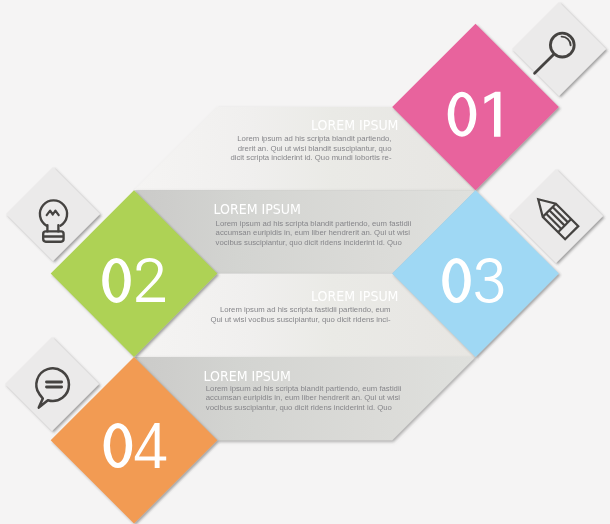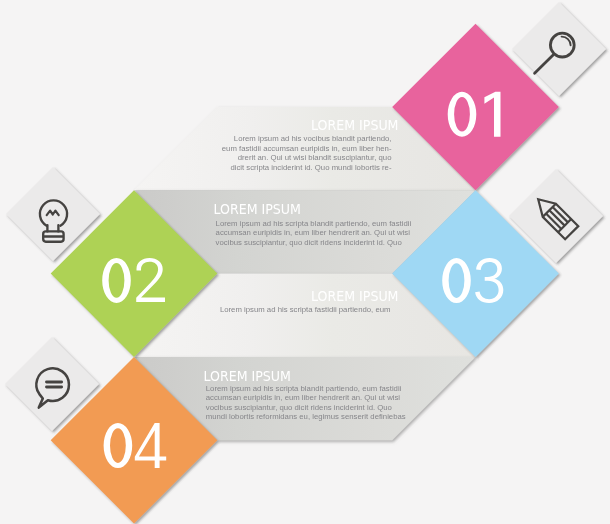--- a/index.html
+++ b/index.html
@@ -90,50 +90,49 @@
     <g fill="none" stroke="#454341" stroke-width="2.55" stroke-linecap="round" stroke-linejoin="round">
       <path d="M 39.4 394.1 A 16.3 16.3 0 1 1 47.9 400.2 L 38.8 407.6 L 42.8 398.5 Z"></path>
       <line x1="46.5" y1="382.0" x2="61.6" y2="382.0" stroke-width="2.9"></line>
       <line x1="46.5" y1="387.0" x2="61.6" y2="387.0" stroke-width="2.9"></line>
     </g>
   </svg>
 
   <div class="txtblock">
     <div class="heading" style="position:absolute;left:198.5px;top:118.1px;width:200px;text-align:right;">LOREM IPSUM</div>
     <div class="body" style="position:absolute;left:191.5px;top:134.1px;width:200px;text-align:right;">
-      <div>Lorem ipsum ad his vocibus blandit partiendo,</div>
-      <div>eum fastidii accumsan euripidis in, eum liber hen-</div>
+      <div>Lorem ipsum ad his scripta blandit partiendo,</div>
       <div>drerit an. Qui ut wisi blandit suscipiantur, quo</div>
       <div>dicit scripta inciderint id. Quo mundi lobortis re-</div>
     </div>
   </div>
 
   <div class="txtblock">
     <div class="heading" style="position:absolute;left:213.5px;top:202.2px;width:200px;text-align:left;">LOREM IPSUM</div>
     <div class="body" style="position:absolute;left:215.6px;top:218.5px;width:220px;text-align:left;">
       <div>Lorem ipsum ad his scripta blandit partiendo, eum fastidii</div>
       <div>accumsan euripidis in, eum liber hendrerit an. Qui ut wisi</div>
       <div>vocibus suscipiantur, quo dicit ridens inciderint id. Quo</div>
     </div>
   </div>
 
   <div class="txtblock">
     <div class="heading" style="position:absolute;left:198.5px;top:288.8px;width:200px;text-align:right;">LOREM IPSUM</div>
     <div class="body" style="position:absolute;left:190.5px;top:305.3px;width:200px;text-align:right;">
       <div>Lorem ipsum ad his scripta fastidii partiendo, eum</div>
+      <div>Qui ut wisi vocibus suscipiantur, quo dicit ridens inci-</div>
     </div>
   </div>
 
   <div class="txtblock">
     <div class="heading" style="position:absolute;left:203.5px;top:368.9px;width:200px;text-align:left;">LOREM IPSUM</div>
     <div class="body" style="position:absolute;left:205.8px;top:383.8px;width:220px;text-align:left;">
       <div>Lorem ipsum ad his scripta blandit partiendo, eum fastidii</div>
       <div>accumsan euripidis in, eum liber hendrerit an. Qui ut wisi</div>
       <div>vocibus suscipiantur, quo dicit ridens inciderint id. Quo</div>
-      <div>mundi lobortis reformidans eu, legimus senserit definiebas</div>
     </div>
   </div>
 
   <svg class="layer" viewBox="0 0 610 524">
     <defs>
       <path id="glyph0" d="M 1.9,22.5 a 14.3,22.5 0 1,0 28.6,0 a 14.3,22.5 0 1,0 -28.6,0 Z M 8.3,22.5 a 7.9,17.3 0 1,1 15.8,0 a 7.9,17.3 0 1,1 -15.8,0 Z"></path>
       <path id="glyph1" d="M 21.9,0 L 21.9,45 L 15.4,45 L 15.4,5.6 L 5.8,11.9 L 5.8,5.4 L 16.8,0 Z"></path>
       <path id="glyph2" d="M 3.4,10.8 C 3.4,4.2 9.1,0 16.4,0 C 23.8,0 29.6,4.3 29.6,11.0 C 29.6,16.2 26.6,20.6 21.0,26.4 L 8.0,39.6 L 31.9,39.6 L 31.9,44.0 L 3.1,44.0 L 3.1,39.8 L 17.6,24.6 C 22.6,19.3 25.0,15.6 25.0,11.2 C 25.0,6.6 21.4,3.9 16.4,3.9 C 11.3,3.9 7.9,6.8 7.9,11.6 L 7.9,12.6 L 3.4,12.6 Z"></path>
       <path id="glyph3" d="M 3.0,11.5 C 3.4,4.4 9.3,0 16.4,0 C 23.4,0 28.8,4.0 28.8,10.3 C 28.8,15.3 25.8,19.1 21.2,20.6 C 26.8,21.9 30.2,26.0 30.2,31.9 C 30.2,39.4 24.1,45.0 16.0,45.0 C 8.6,45.0 3.0,41.0 2.0,34.2 L 6.5,33.4 C 7.3,38.3 11.0,41.1 16.1,41.1 C 21.6,41.1 25.5,37.4 25.5,32.0 C 25.5,26.3 21.5,22.7 14.8,22.7 L 11.6,22.7 L 11.6,18.8 L 14.5,18.8 C 20.2,18.8 24.2,15.7 24.2,10.9 C 24.2,6.4 21.0,3.8 16.3,3.8 C 11.5,3.8 8.1,6.6 7.6,11.9 Z"></path>
       <path id="glyph4" d="M 20.2,0 L 25.1,0 L 25.1,33.4 L 31.7,33.4 L 31.7,37.3 L 25.1,37.3 L 25.1,45 L 20.2,45 L 20.2,37.3 L 0.3,37.3 L 0.3,33.6 Z M 20.2,33.4 L 20.2,7.2 L 4.4,33.4 Z"></path>

